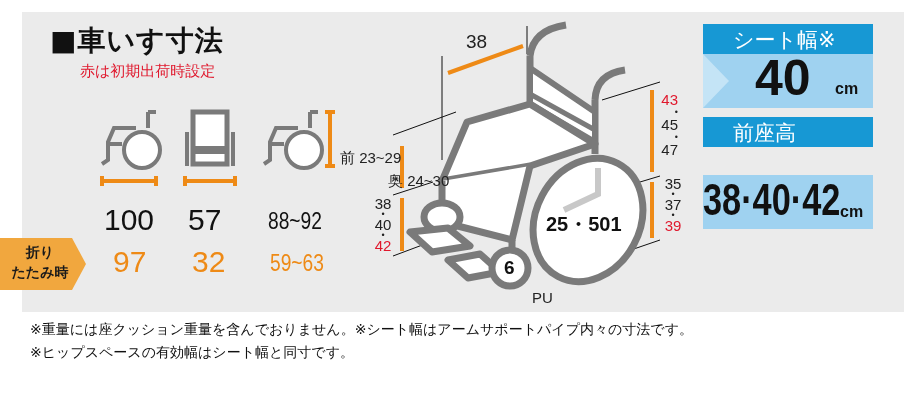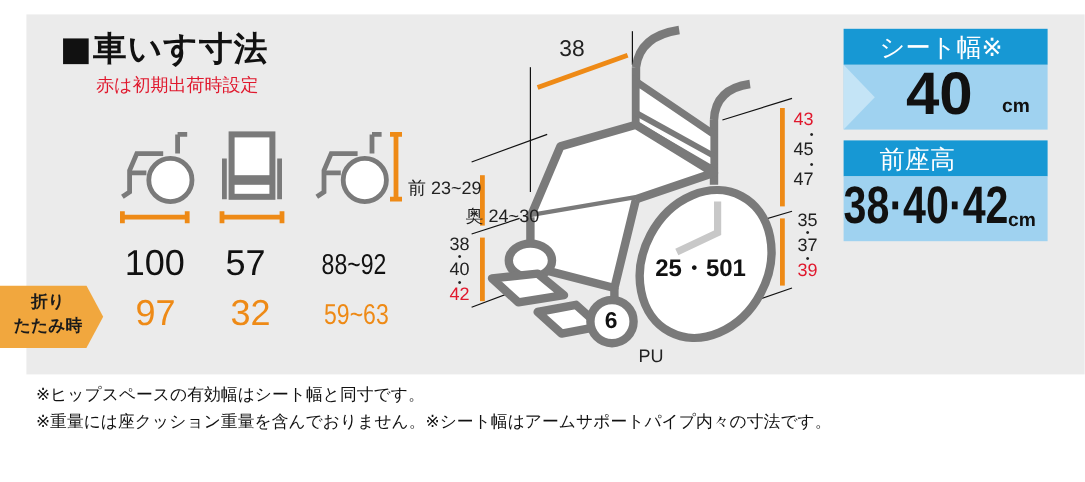--- a/index.html
+++ b/index.html
@@ -153,22 +153,22 @@
       </svg>
     <span style="position:absolute;left:52px;top:-4px;font-family:'Liberation Sans',sans-serif;font-size:50px;font-weight:bold;color:#111;line-height:56px;">40</span>
     <span style="position:absolute;left:132px;top:26px;font-family:'Liberation Sans',sans-serif;font-size:16px;font-weight:bold;color:#111;">cm</span>
   </div>
 </div>
 
 <div class="box" style="top:117px;height:96px;text-align:center;">
   <div class="box-head">
     <span>前座高</span>
   </div>
-  <div class="box-body" style="height:54px;">
+  <div class="box-body" style="height:54px;margin-top:28px;">
     <span style="position:absolute;left:0;top:-2px;font-family:'Liberation Sans',sans-serif;font-size:44px;font-weight:bold;color:#111;line-height:54px;transform:scaleX(0.78);transform-origin:left top;white-space:nowrap;">38·40·42</span>
     <span style="position:absolute;left:137px;top:28px;font-family:'Liberation Sans',sans-serif;font-size:16px;font-weight:bold;color:#111;">cm</span>
   </div>
 </div>
 
 <div class="notes">
+  <div>※重量には座クッション重量を含んでおりません。※シート幅はアームサポートパイプ内々の寸法です。</div>
   <div>※ヒップスペースの有効幅はシート幅と同寸です。</div>
-  <div>※重量には座クッション重量を含んでおりません。※シート幅はアームサポートパイプ内々の寸法です。</div>
 </div>
 
 </body></html>

